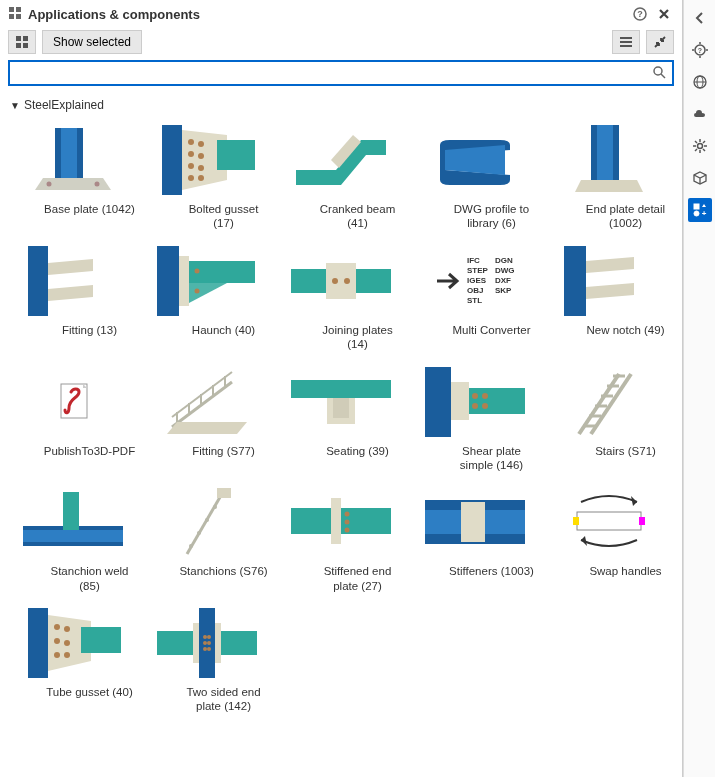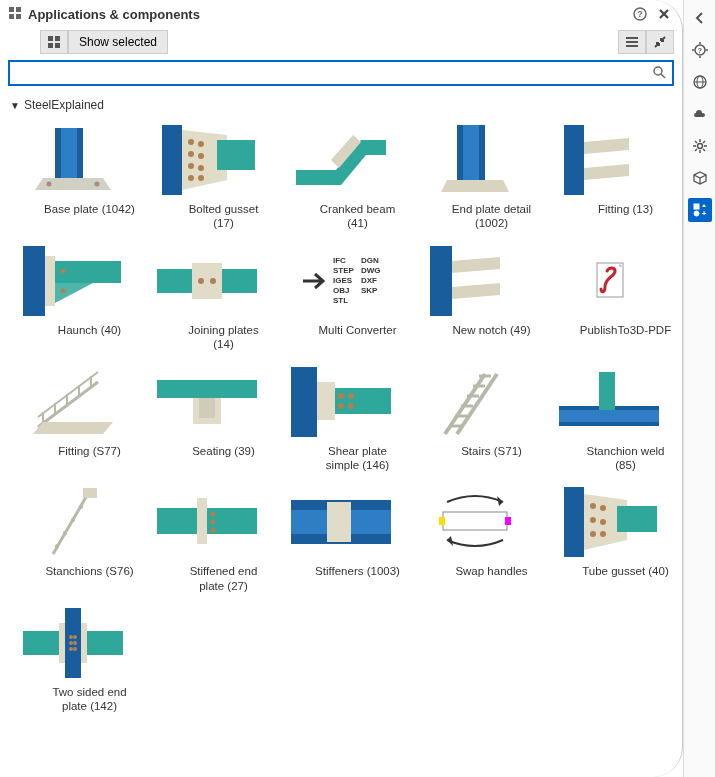--- a/index.html
+++ b/index.html
@@ -11,21 +11,20 @@
   width: 715px;
   height: 777px;
   overflow: hidden;
   display: flex;
 }
 .main-panel {
   flex: 1;
   display: flex;
   flex-direction: column;
   border-right: 1px solid #ccc;
-  border-radius: 30px;
 }
 .side-toolbar {
   width: 32px;
   background: #fafafa;
   border-left: 1px solid #ddd;
   display: flex;
   flex-direction: column;
   align-items: center;
   padding-top: 6px;
   gap: 8px;
@@ -46,21 +45,21 @@
   font-weight: bold;
   font-size: 13px;
 }
 .titlebar .title-icon { margin-right: 6px; }
 .titlebar .spacer { flex: 1; }
 .titlebar .tb-btn { width: 20px; height: 20px; display:flex; align-items:center; justify-content:center; cursor:pointer; margin-left:4px;}
 
 .toolbar {
   display: flex; align-items: flex-end;
   padding: 2px 8px 6px 8px;
-  margin-left: 32px;
+  gap: 6px;
 }
 .tool-btn {
   background: #e8e8e8;
   border: 1px solid #ccc;
   padding: 4px 10px;
   font-size: 12px;
   cursor: pointer;
   display:flex; align-items:center; justify-content:center;
   min-height: 24px;
 }
@@ -229,20 +228,29 @@
       <div class="thumb">
         <div class="thumb-img">
           <svg viewBox="0 0 100 80">
               <polygon points="5,50 45,50 70,20 95,20 95,35 75,35 50,65 5,65" fill="#2fa89b"></polygon>
               <polygon points="40,40 62,15 70,22 48,48" fill="#d8d4c0"></polygon>
             </svg>
         </div>
         <div class="thumb-label">Cranked beam (41)</div>
       </div>
 
+      <div class="thumb">
+        <div class="thumb-img">
+          <svg viewBox="0 0 100 80">
+              <path d="M15 25 Q15 20 25 20 L75 20 Q85 20 85 25 L85 30 L20 35 L20 50 L85 55 L85 60 Q85 65 75 65 L25 65 Q15 65 15 60 Z" fill="#1a5d9c"></path>
+              <path d="M20 30 L80 25 L80 55 L20 50 Z" fill="#2d7ec4"></path>
+            </svg>
+        </div>
+        <div class="thumb-label">DWG profile to library (6)</div>
+      </div>
 
 
       <div class="thumb">
         <div class="thumb-img">
           <svg viewBox="0 0 100 80">
               <rect x="32" y="5" width="28" height="55" fill="#1a5d9c"></rect>
               <rect x="38" y="5" width="16" height="55" fill="#2d7ec4"></rect>
               <polygon points="22,60 78,60 84,72 16,72" fill="#d8d4c0"></polygon>
             </svg>
         </div>

